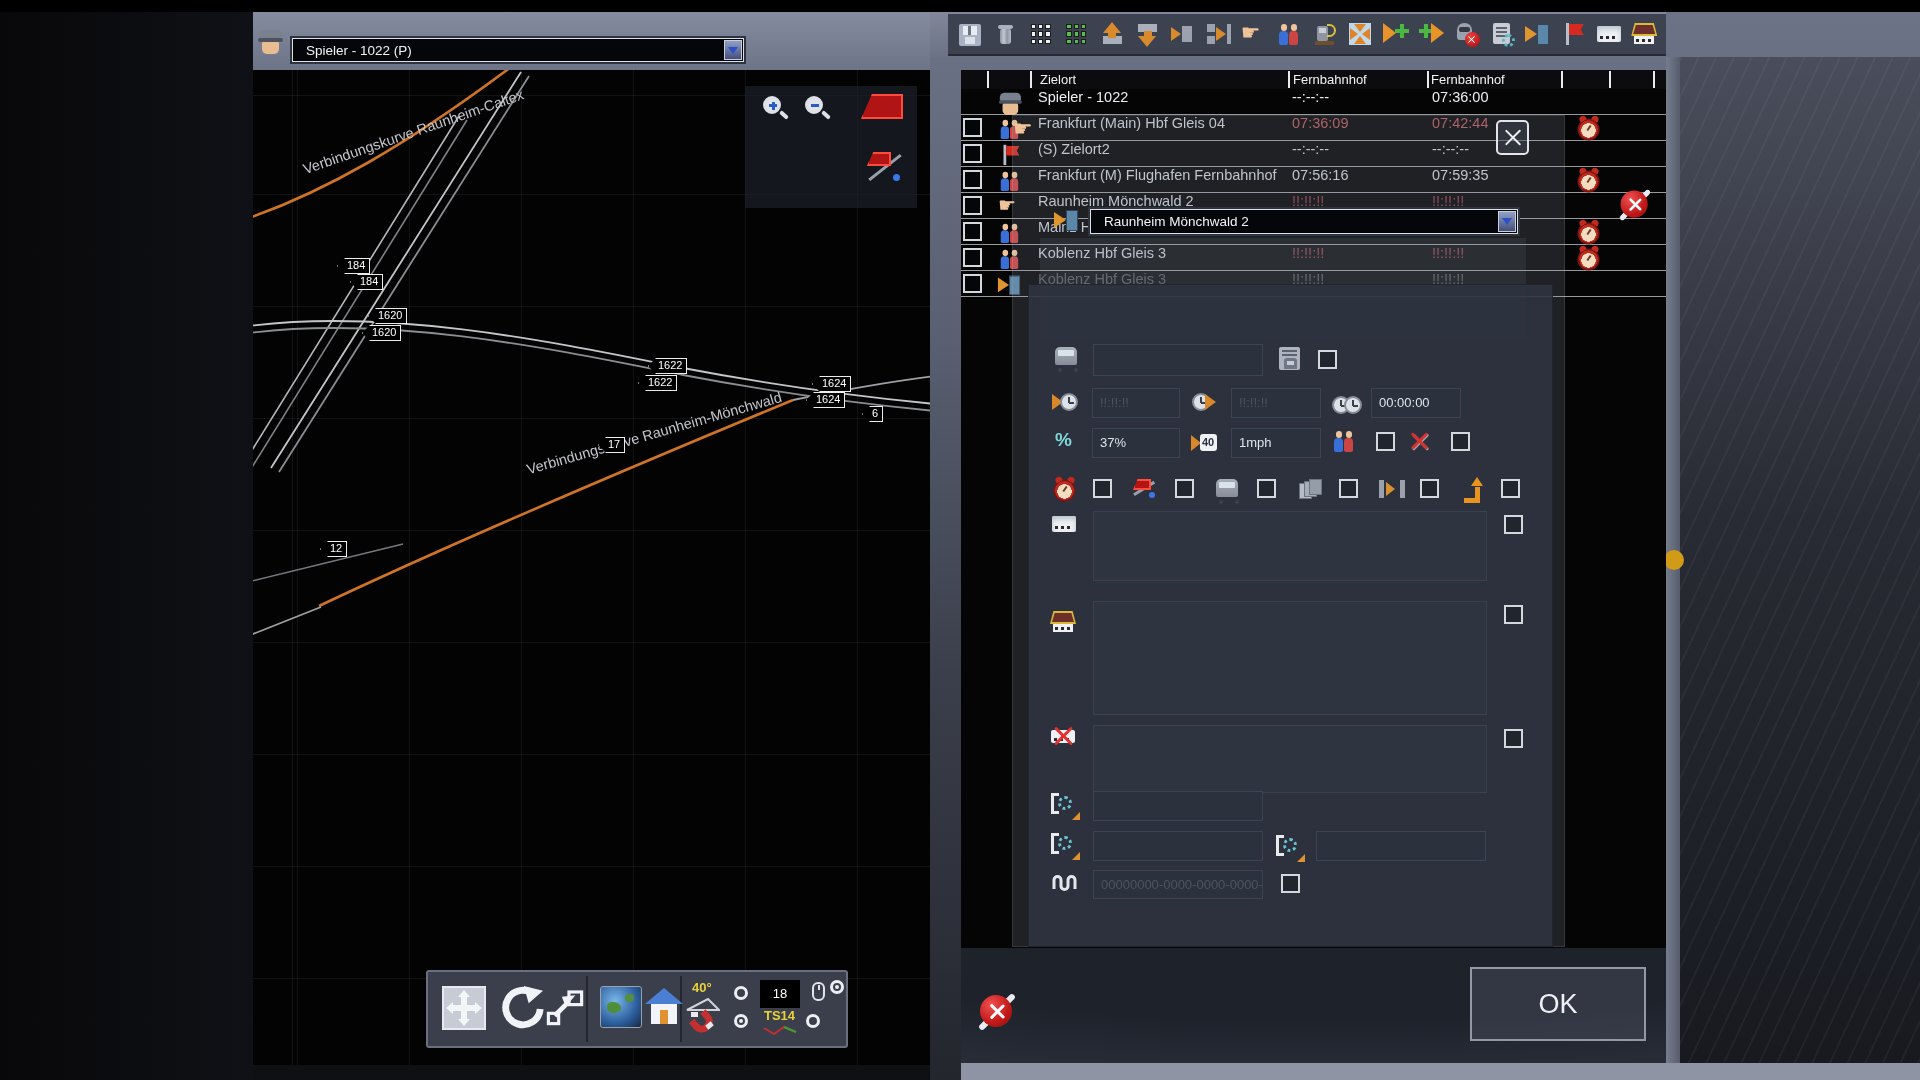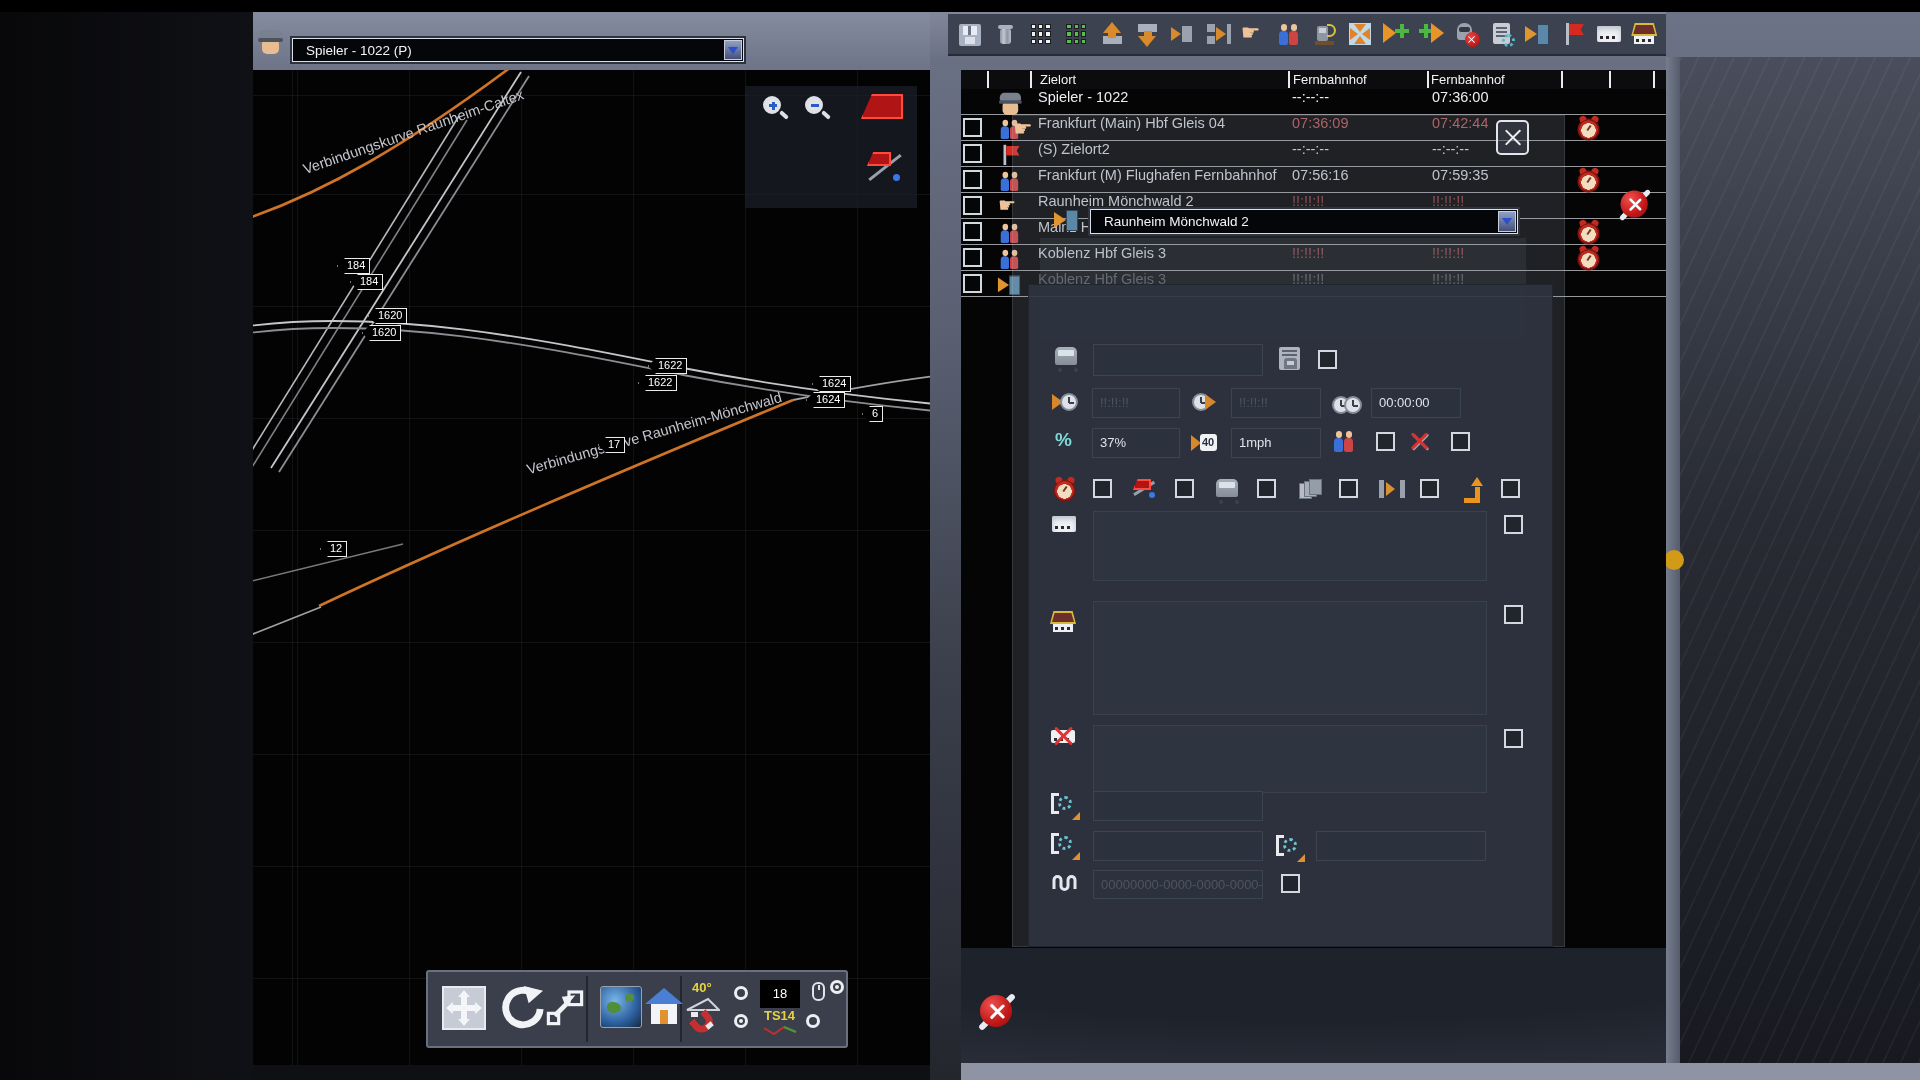--- a/index.html
+++ b/index.html
@@ -700,14 +700,15 @@
       </svg></div>
   <div class="field dim" style="left:1093px;top:870px;width:170px;height:29px">00000000-0000-0000-0000-00000</div>
   <div class="abs cb fcb" style="left:1281px;top:874px"></div>
 
   <div class="abs bottom-bar">
     <div class="xstick" style="left:14px;top:42px">
       <span class="stick"></span>
         <span class="ball"></span>
         <span class="cr"></span>
     </div>
+    <div class="ok-btn">OK</div>
   </div>
 </div>
 
 </body></html>

